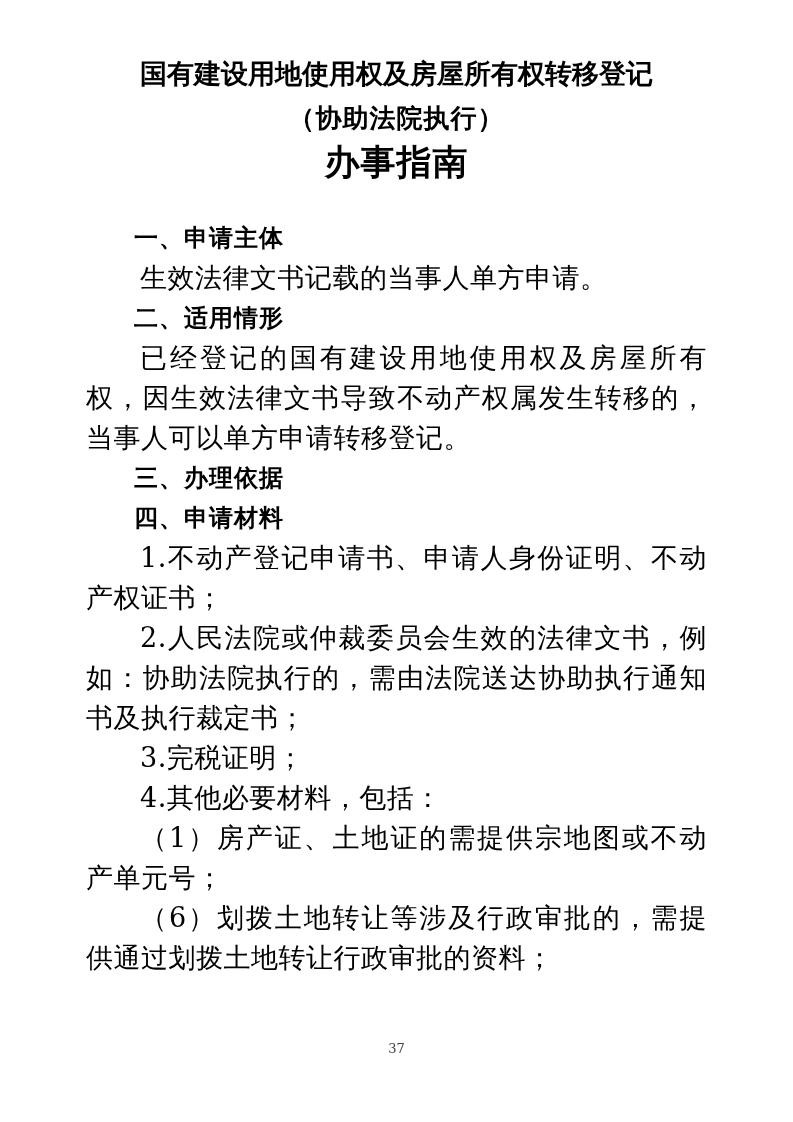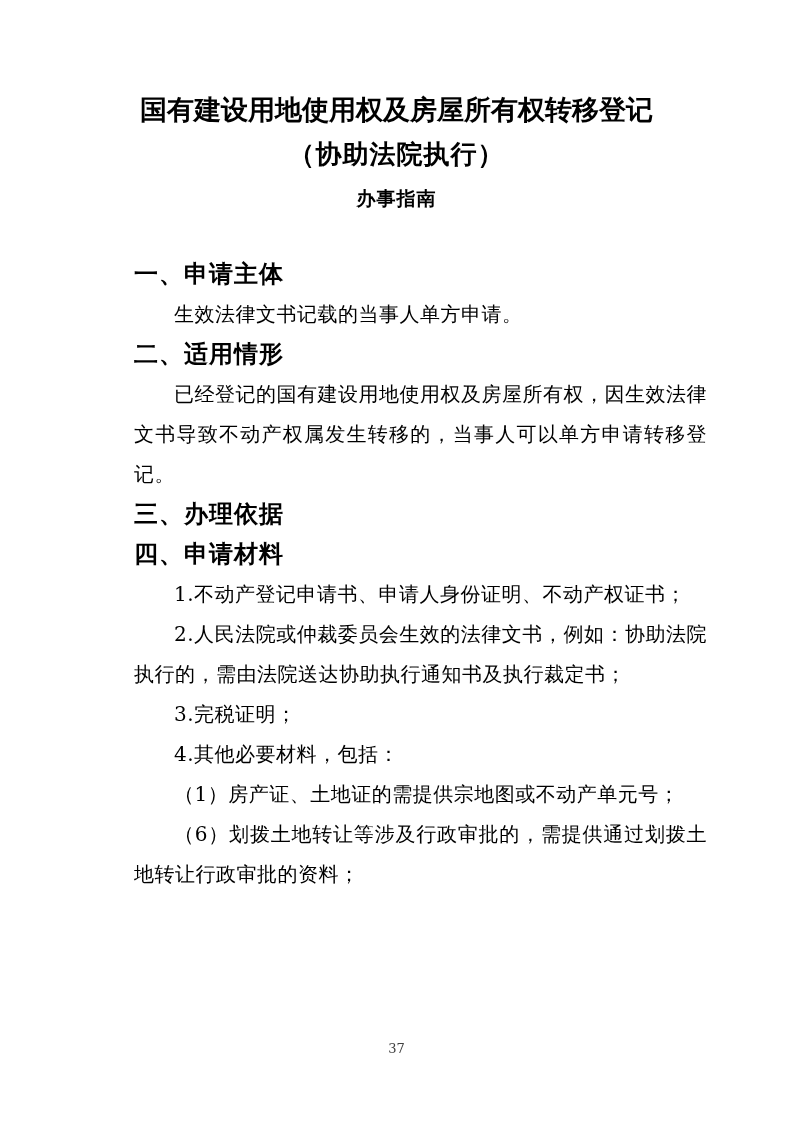--- a/index.html
+++ b/index.html
@@ -6,21 +6,21 @@
     margin: 0;
     padding: 0;
     background: #ffffff;
   }
   .page {
     position: relative;
     width: 793px;
     height: 1114px;
     background: #ffffff;
     box-sizing: border-box;
-    padding: 78px 86px 40px 86px;
+    padding: 42px 86px 40px 86px;
     font-family: "DejaVu Serif", "Liberation Serif", serif;
     color: #000000;
     overflow: hidden;
   }
   .title-block {
     text-align: center;
     margin-top: 10px;
   }
   .title-line {
     font-weight: bold;
@@ -30,39 +30,38 @@
     white-space: nowrap;
   }
   .title-line.l1 {
     font-size: 27px;
     letter-spacing: 0px;
   }
   .title-line.l2 {
     font-size: 26px;
   }
   .title-line.l3 {
-    font-size: 19px;
+    font-size: 35px;
   }
   .body-block {
     margin-top: 34px;
   }
   .heading {
     font-weight: bold;
     font-size: 24px;
     line-height: 40px;
     text-indent: 2em;
     letter-spacing: 1px;
   }
   .para {
-    font-size: 20px;
+    font-size: 27px;
     line-height: 40px;
     text-indent: 2em;
     letter-spacing: 0.5px;
     text-align: justify;
-    margin-left: 48px;
   }
   .page-number {
     position: absolute;
     left: 0;
     right: 0;
     bottom: 58px;
     text-align: center;
     font-size: 13px;
     font-family: "DejaVu Serif", "Liberation Serif", serif;
     color: #404040;

